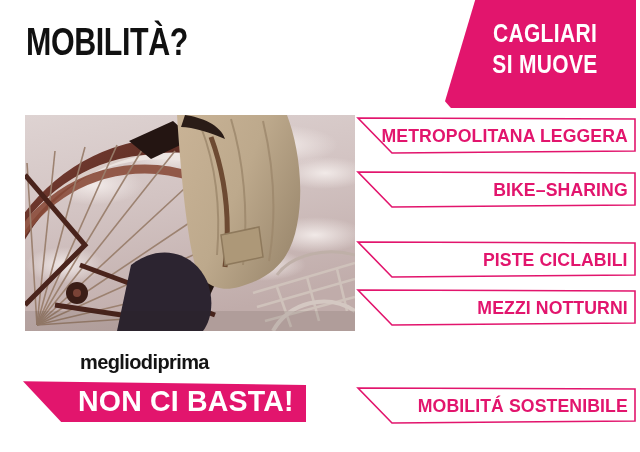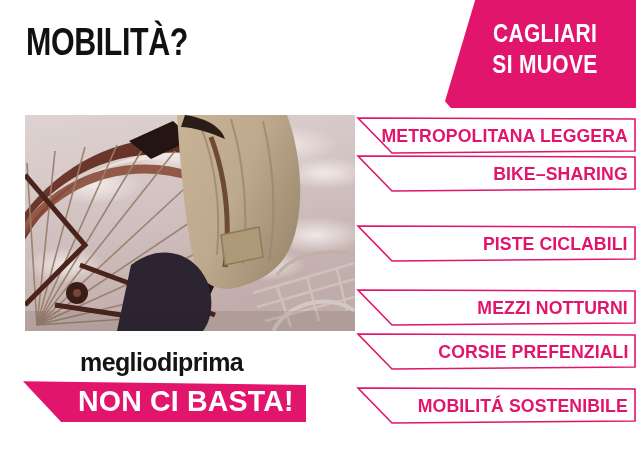--- a/index.html
+++ b/index.html
@@ -74,21 +74,21 @@
   }
   .photo svg { display: block; width: 100%; height: 100%; }
 
   
   .tagline-top {
     position: absolute;
     left: 80px;
     top: 347px;
     font-family: "Liberation Sans", sans-serif;
     font-weight: bold;
-    font-size: 25px;
+    font-size: 20px;
     line-height: 30px;
     color: #141414;
     letter-spacing: -0.6px;
     white-space: nowrap;
   }
   .tagline-banner {
     position: absolute;
     left: 23px;
     top: 380px;
     width: 283px;
@@ -266,47 +266,41 @@
 
   <div class="menu">
 
     <div class="menu-item" style="top:0px;">
       <svg viewBox="0 0 284 46" preserveAspectRatio="none">
         <path d="M 6 6 L 283 7 L 283 39 L 40 41 Z" fill="#ffffff" stroke="#E2156D" stroke-width="1.6"></path>
       </svg>
       <span class="menu-label">METROPOLITANA LEGGERA</span>
     </div>
 
-    <div class="menu-item" style="top:38px;">
+    <div class="menu-item" style="top:54px;">
       <svg viewBox="0 0 284 46" preserveAspectRatio="none">
         <path d="M 6 6 L 283 7 L 283 39 L 40 41 Z" fill="#ffffff" stroke="#E2156D" stroke-width="1.6"></path>
       </svg>
       <span class="menu-label">BIKE–SHARING</span>
     </div>
 
-    <div class="menu-item" style="top:108px;">
+    <div class="menu-item" style="top:124px;">
       <svg viewBox="0 0 284 46" preserveAspectRatio="none">
         <path d="M 6 6 L 283 7 L 283 39 L 40 41 Z" fill="#ffffff" stroke="#E2156D" stroke-width="1.6"></path>
       </svg>
       <span class="menu-label">PISTE CICLABILI</span>
     </div>
 
     <div class="menu-item" style="top:172px;">
       <svg viewBox="0 0 284 46" preserveAspectRatio="none">
         <path d="M 6 6 L 283 7 L 283 39 L 40 41 Z" fill="#ffffff" stroke="#E2156D" stroke-width="1.6"></path>
       </svg>
       <span class="menu-label">MEZZI NOTTURNI</span>
     </div>
 
-    <div class="menu-item" style="top:216px;">
-      <svg viewBox="0 0 284 46" preserveAspectRatio="none">
-        <path d="M 6 6 L 283 7 L 283 39 L 40 41 Z" fill="#ffffff" stroke="#E2156D" stroke-width="1.6"></path>
-      </svg>
-      <span class="menu-label">CORSIE PREFENZIALI</span>
-    </div>
 
     <div class="menu-item" style="top:270px;text-align:center;">
       <svg viewBox="0 0 284 46" preserveAspectRatio="none">
         <path d="M 6 6 L 283 7 L 283 39 L 40 41 Z" fill="#ffffff" stroke="#E2156D" stroke-width="1.6"></path>
       </svg>
       <span class="menu-label">MOBILITÁ SOSTENIBILE</span>
     </div>
 
   </div>
 </div>

